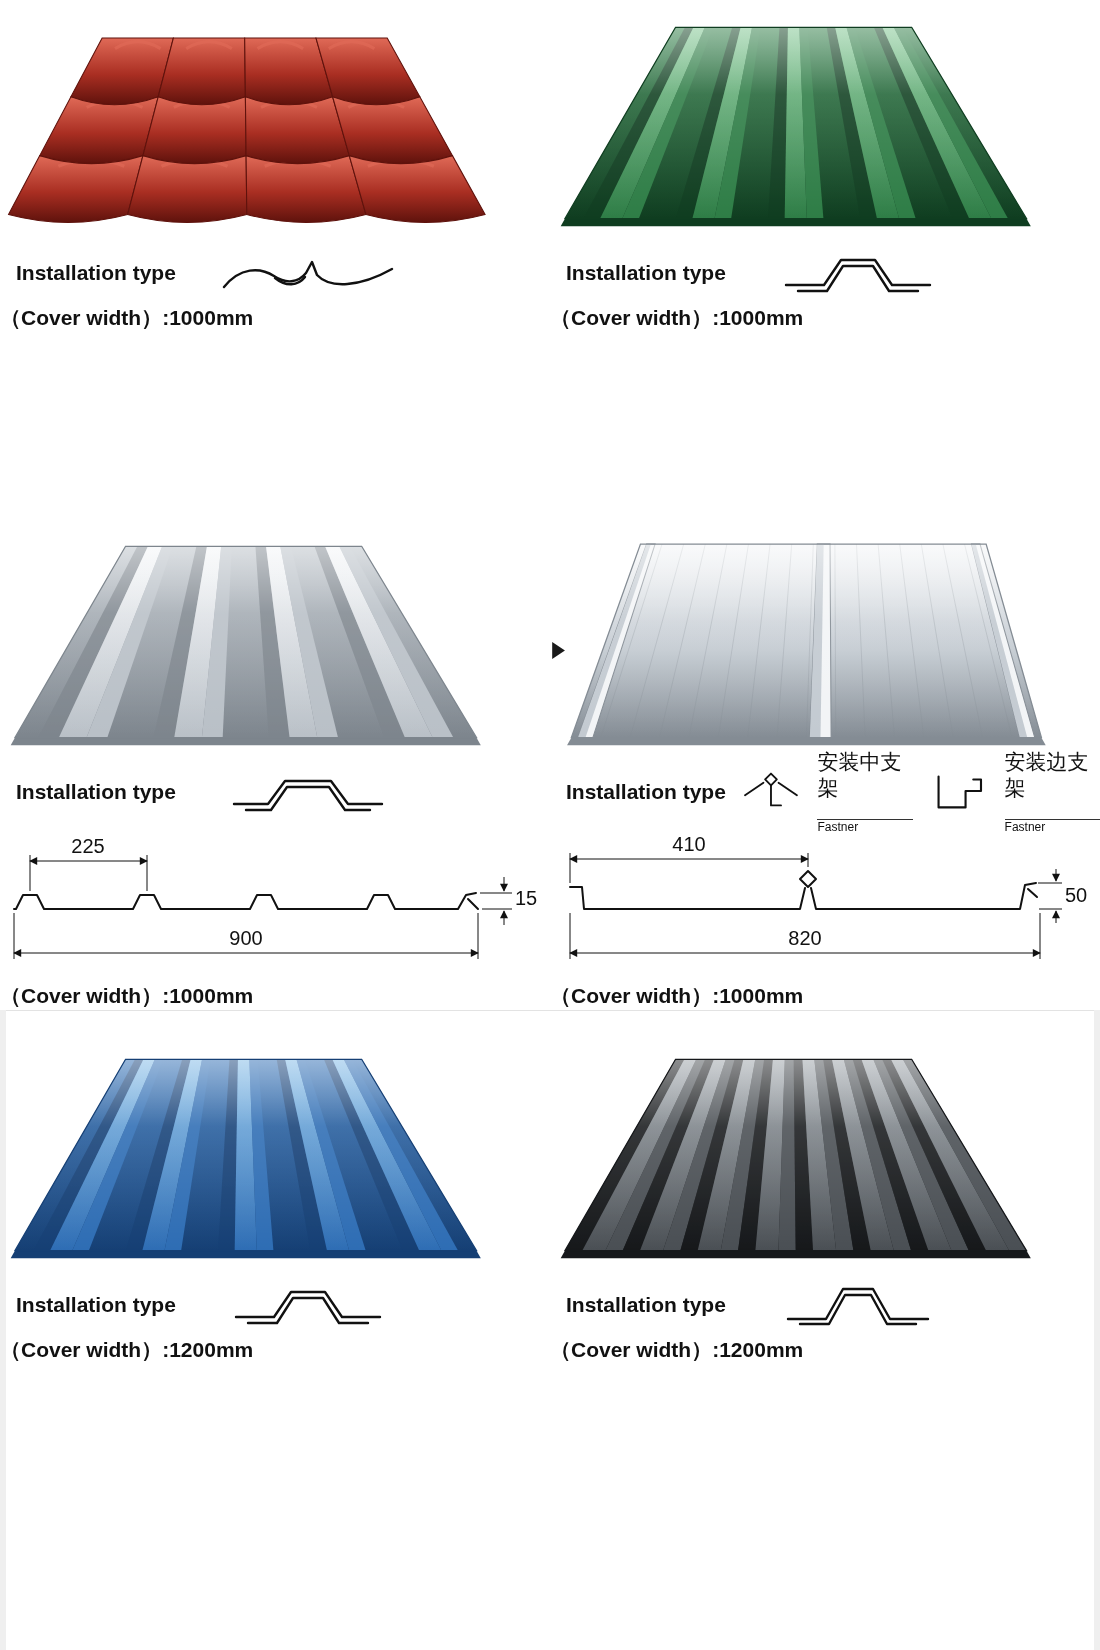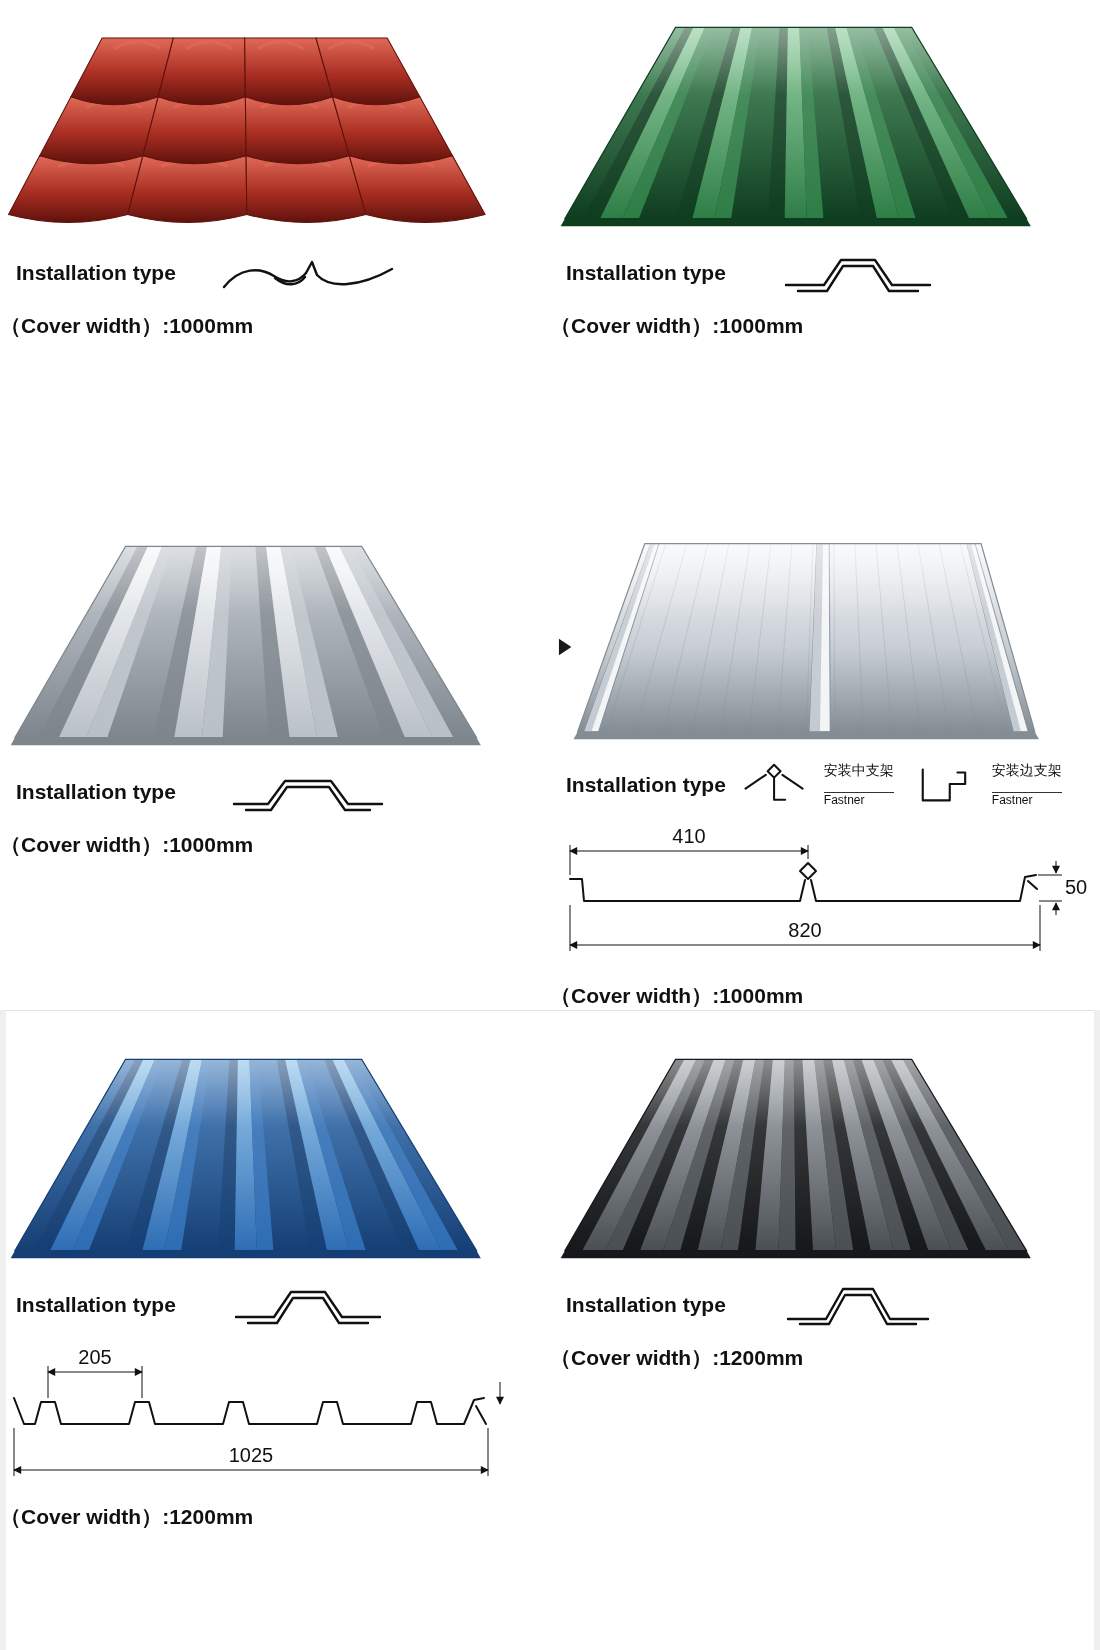--- a/index.html
+++ b/index.html
@@ -12,29 +12,29 @@
   .panel:nth-child(5),.panel:nth-child(6){padding-top:28px}
   .sheet-svg{width:500px;height:234px;display:block}
   .install{display:flex;align-items:center;width:100%;padding-left:16px;gap:42px;margin-top:4px;height:58px}
   .install.fasteners{gap:14px}
   .install-label{font-size:21px;font-weight:600;white-space:nowrap}
   .profile-icon{width:180px;height:52px}
   .profile-icon path{fill:none;stroke:#111;stroke-width:2.4;stroke-linejoin:round;stroke-linecap:round}
   .fast-icon{width:70px;height:54px}
   .fast-icon path,.fast-icon polygon{fill:none;stroke:#111;stroke-width:2.2;stroke-linejoin:round;stroke-linecap:round}
   .fast-labels{display:flex;flex-direction:column;align-items:flex-start;line-height:1.25}
-  .fast-cn{font-size:14px;border-bottom:1px solid #333;padding-bottom:12px}
+  .fast-cn{font-size:21px;border-bottom:1px solid #333;padding-bottom:18px}
   .fast-en{font-size:12px}
   .dims{margin-top:4px}
   .dims svg{width:540px;height:155px;display:block}
   .prof{fill:none;stroke:#111;stroke-width:2;stroke-linejoin:round;stroke-linecap:round}
   .ext{stroke:#111;stroke-width:1}
   .dim{stroke:#111;stroke-width:1}
   text.num{font-size:20px;fill:#111;font-family:"Liberation Sans",sans-serif}
-  .cover{font-size:21px;font-weight:600;margin-top:10px;text-align:center}
+  .cover{font-size:21px;font-weight:600;margin-top:2px;text-align:center}
   .divider{position:absolute;left:0;top:1010px;width:100%;height:1px;background:#e3e3e3}
   .edge-strip{position:absolute;top:1010px;height:640px;width:6px;background:#efefef}
   .edge-strip.left{left:0}.edge-strip.right{right:0}
 </style>
 </head>
 <body>
 
 <svg width="0" height="0" style="position:absolute" aria-hidden="true">
   <defs>
     <marker id="mA" viewBox="0 0 10 10" refX="9" refY="5" markerWidth="10" markerHeight="8" orient="auto-start-reverse">
@@ -168,20 +168,39 @@
         <polygon points="318.91,20 328.9,20 426.3,200 406.77,200" fill="#b9c0c7"></polygon>
         <polygon points="118,20 340,20 448,200 14,200" fill="url(#u2s)"></polygon>
         <polygon points="14,200 448,200 452,207 10,207" fill="#7d858d"></polygon>
         <polygon points="118,20 340,20 448,200 14,200" fill="none" stroke="#7d858d" stroke-width="1.2"></polygon>
       </svg>
     <div class="install">
       <span class="install-label">Installation type</span>
       <svg class="profile-icon" viewBox="0 0 160 52">
         <path d="M6,38 L40,38 L57,15 L103,15 L120,38 L154,38"></path>
         <path d="M18,44 L43,44 L59,21 L101,21 L117,44 L142,44"></path>
+      </svg>
+    </div>
+    <div class="dims">
+      <svg viewBox="0 0 540 155">
+        <path class="prof" d="M14,84 L16,84 L23,70 L37,70 L44,84 L133,84 L140,70 L154,70 L161,84 L250,84 L257,70 L271,70 L278,84 L367,84 L374,70 L388,70 L395,84 L458,84 L466,70 L476,68"></path>
+        <path class="prof" d="M468,74 L478,84"></path>
+        <line class="ext" x1="30" y1="66" x2="30" y2="30"></line>
+        <line class="ext" x1="147" y1="66" x2="147" y2="30"></line>
+        <line class="dim" x1="30" y1="36" x2="147" y2="36" marker-start="url(#mA)" marker-end="url(#mA)"></line>
+        <text class="num" x="88" y="28" text-anchor="middle">225</text>
+        <line class="ext" x1="480" y1="68" x2="512" y2="68"></line>
+        <line class="ext" x1="482" y1="84" x2="512" y2="84"></line>
+        <line class="dim" x1="504" y1="52" x2="504" y2="66" marker-end="url(#mA)"></line>
+        <line class="dim" x1="504" y1="100" x2="504" y2="86" marker-end="url(#mA)"></line>
+        <text class="num" x="515" y="80" text-anchor="start">15</text>
+        <line class="ext" x1="14" y1="88" x2="14" y2="134"></line>
+        <line class="ext" x1="478" y1="88" x2="478" y2="134"></line>
+        <line class="dim" x1="14" y1="128" x2="478" y2="128" marker-start="url(#mA)" marker-end="url(#mA)"></line>
+        <text class="num" x="246" y="120" text-anchor="middle">900</text>
       </svg>
     </div>
     <div class="cover">（Cover width）:1000mm</div>
   </section>
 
   <section class="panel">
     <svg id="sheet-3" class="sheet-svg" viewBox="0 0 470 220">
         <defs>
           <linearGradient id="u3v" x1="0" y1="0" x2="0" y2="1">
             <stop offset="0" stop-color="#f2f4f6" stop-opacity="1"></stop>
@@ -300,35 +319,20 @@
         <polygon points="323.128,20 331.12,20 430.64000000000004,200 415.016,200" fill="#2e6db4"></polygon>
         <polygon points="118,20 340,20 448,200 14,200" fill="url(#u4s)"></polygon>
         <polygon points="14,200 448,200 452,207 10,207" fill="#153f74"></polygon>
         <polygon points="118,20 340,20 448,200 14,200" fill="none" stroke="#153f74" stroke-width="1.2"></polygon>
       </svg>
     <div class="install">
       <span class="install-label">Installation type</span>
       <svg class="profile-icon" viewBox="0 0 160 52">
         <path d="M8,38 L46,38 L63,13 L97,13 L114,38 L152,38"></path>
         <path d="M20,44 L49,44 L65,19 L95,19 L111,44 L140,44"></path>
-      </svg>
-    </div>
-    <div class="dims">
-      <svg viewBox="0 0 540 155">
-        <path class="prof" d="M14,60 L24,86 L35,86 L41,64 L55,64 L61,86 L129,86 L135,64 L149,64 L155,86 L223,86 L229,64 L243,64 L249,86 L317,86 L323,64 L337,64 L343,86 L411,86 L417,64 L431,64 L437,86 L464,86 L474,62 L484,60"></path>
-        <path class="prof" d="M476,68 L486,86"></path>
-        <line class="ext" x1="48" y1="60" x2="48" y2="28"></line>
-        <line class="ext" x1="142" y1="60" x2="142" y2="28"></line>
-        <line class="dim" x1="48" y1="34" x2="142" y2="34" marker-start="url(#mA)" marker-end="url(#mA)"></line>
-        <text class="num" x="95" y="26" text-anchor="middle">205</text>
-        <line class="dim" x1="500" y1="44" x2="500" y2="66" marker-end="url(#mA)"></line>
-        <line class="ext" x1="14" y1="90" x2="14" y2="138"></line>
-        <line class="ext" x1="488" y1="90" x2="488" y2="138"></line>
-        <line class="dim" x1="14" y1="132" x2="488" y2="132" marker-start="url(#mA)" marker-end="url(#mA)"></line>
-        <text class="num" x="251" y="124" text-anchor="middle">1025</text>
       </svg>
     </div>
     <div class="cover">（Cover width）:1200mm</div>
   </section>
 
   <section class="panel">
     <svg id="sheet-5" class="sheet-svg" viewBox="0 0 470 220">
         <defs>
           <linearGradient id="u5v" x1="0" y1="0" x2="0" y2="1">
             <stop offset="0" stop-color="#4a4f54" stop-opacity="1"></stop>

